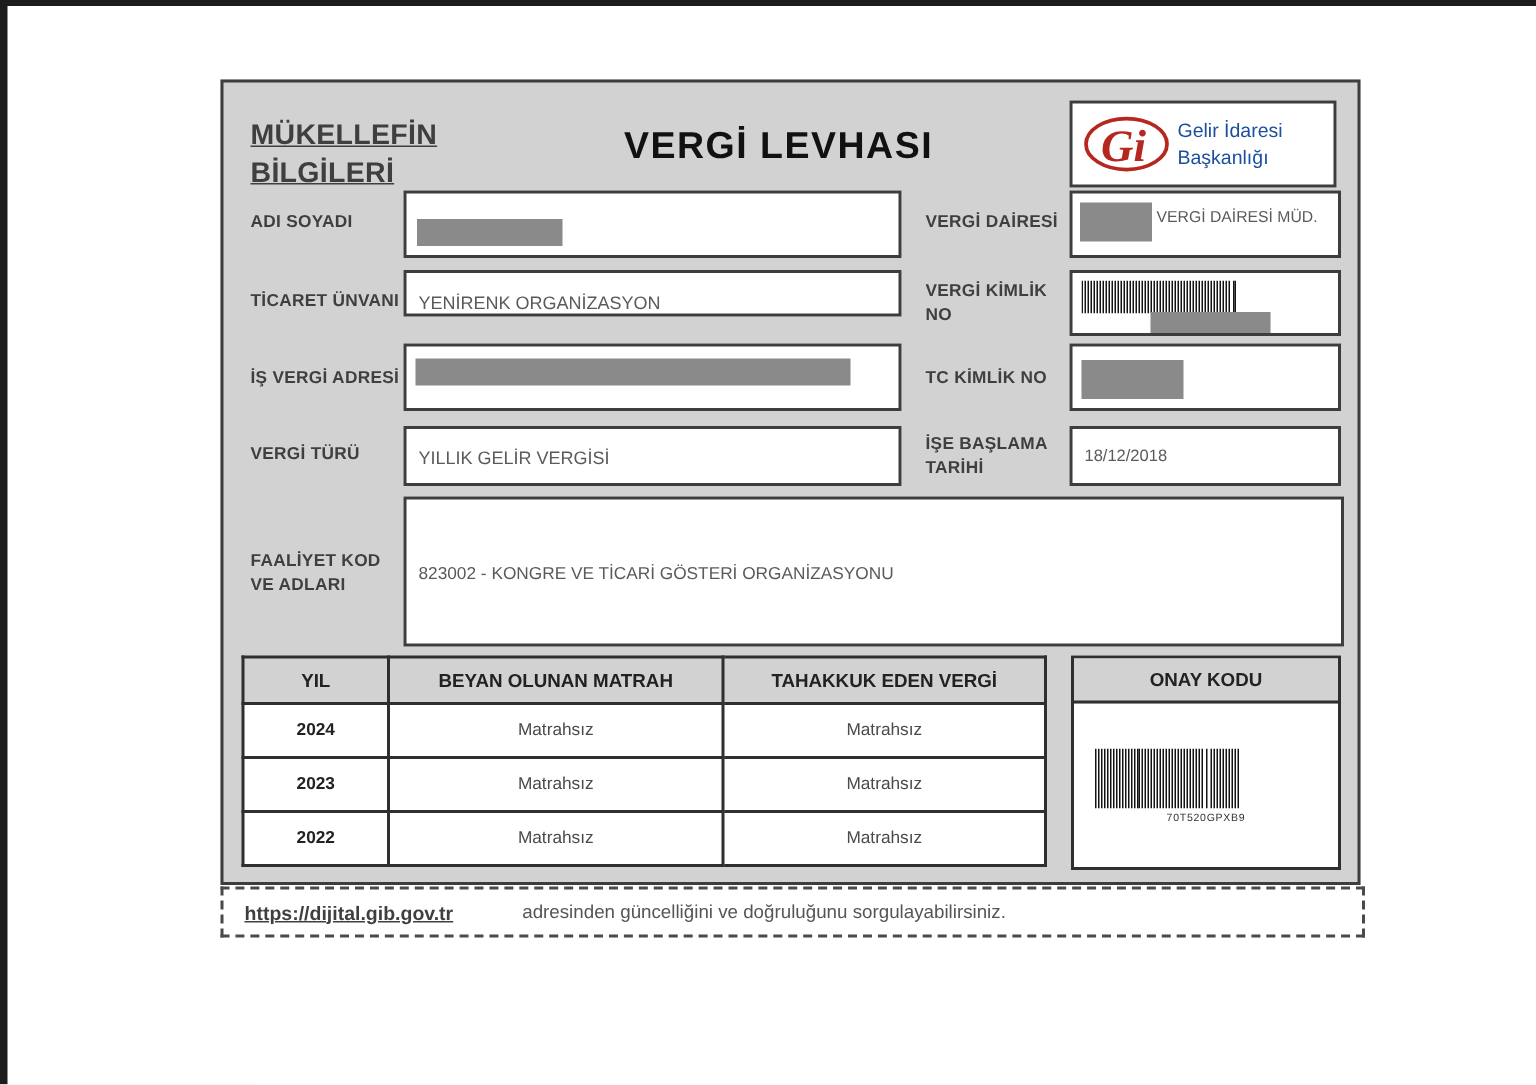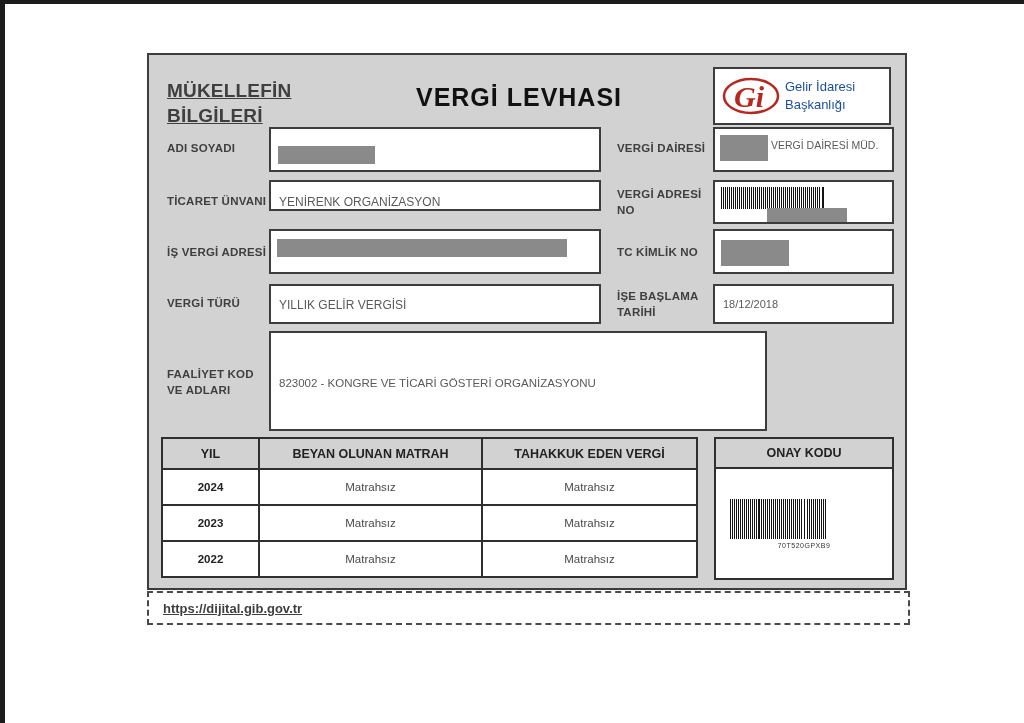--- a/index.html
+++ b/index.html
@@ -100,26 +100,26 @@
     </div>
 
     <div class="fbox l" style="top:174px; height:45px;">
       <div class="redact" style="left:6px; top:8px; width:290px; height:18px;"></div>
     </div>
 
     <div class="fbox l" style="top:229px; height:40px;">
       <div class="val" style="top:12px;">YILLIK GELİR VERGİSİ</div>
     </div>
 
-    <div class="fbox" style="left:120px; top:276px; width:498px; height:100px;padding-left:36px;">
+    <div class="fbox" style="left:120px; top:276px; width:627px; height:100px;padding-left:36px;">
       <div class="val" style="top:44px; font-size:11.5px;">823002 - KONGRE VE TİCARİ GÖSTERİ ORGANİZASYONU</div>
     </div>
 
     <div class="flabel" style="left:468px; top:86px;">VERGİ DAİRESİ</div>
-    <div class="flabel" style="left:468px; top:132px; width:85px;">VERGİ ADRESİ NO</div>
+    <div class="flabel" style="left:468px; top:132px; width:85px;">VERGİ KİMLİK NO</div>
     <div class="flabel" style="left:468px; top:190px;">TC KİMLİK NO</div>
     <div class="flabel" style="left:468px; top:234px; width:90px;">İŞE BAŞLAMA TARİHİ</div>
 
     <div class="fbox r" style="top:72px; height:45px;">
       <div class="redact" style="left:5px; top:6px; width:48px; height:26px;"></div>
       <div class="val" style="left:56px; top:10px; font-size:10.5px;">VERGİ DAİRESİ MÜD.</div>
     </div>
 
     <div class="fbox r" style="top:125px; height:44px;">
       <div class="bcode" style="left:6px; top:5px; width:166px; height:22px;">
@@ -272,14 +272,15 @@
             <i style="width:1px;margin-right:1px"></i>
             <i style="width:1px;margin-right:1px"></i>
           </div>
         <div class="onay-code">70T520GPXB9</div>
       </div>
     </div>
   </div>
 
   <div id="footer">
     <span class="url">https://dijital.gib.gov.tr</span>
+    <span class="note">adresinden güncelliğini ve doğruluğunu sorgulayabilirsiniz.</span>
   </div>
 </div>
 
 </body></html>

